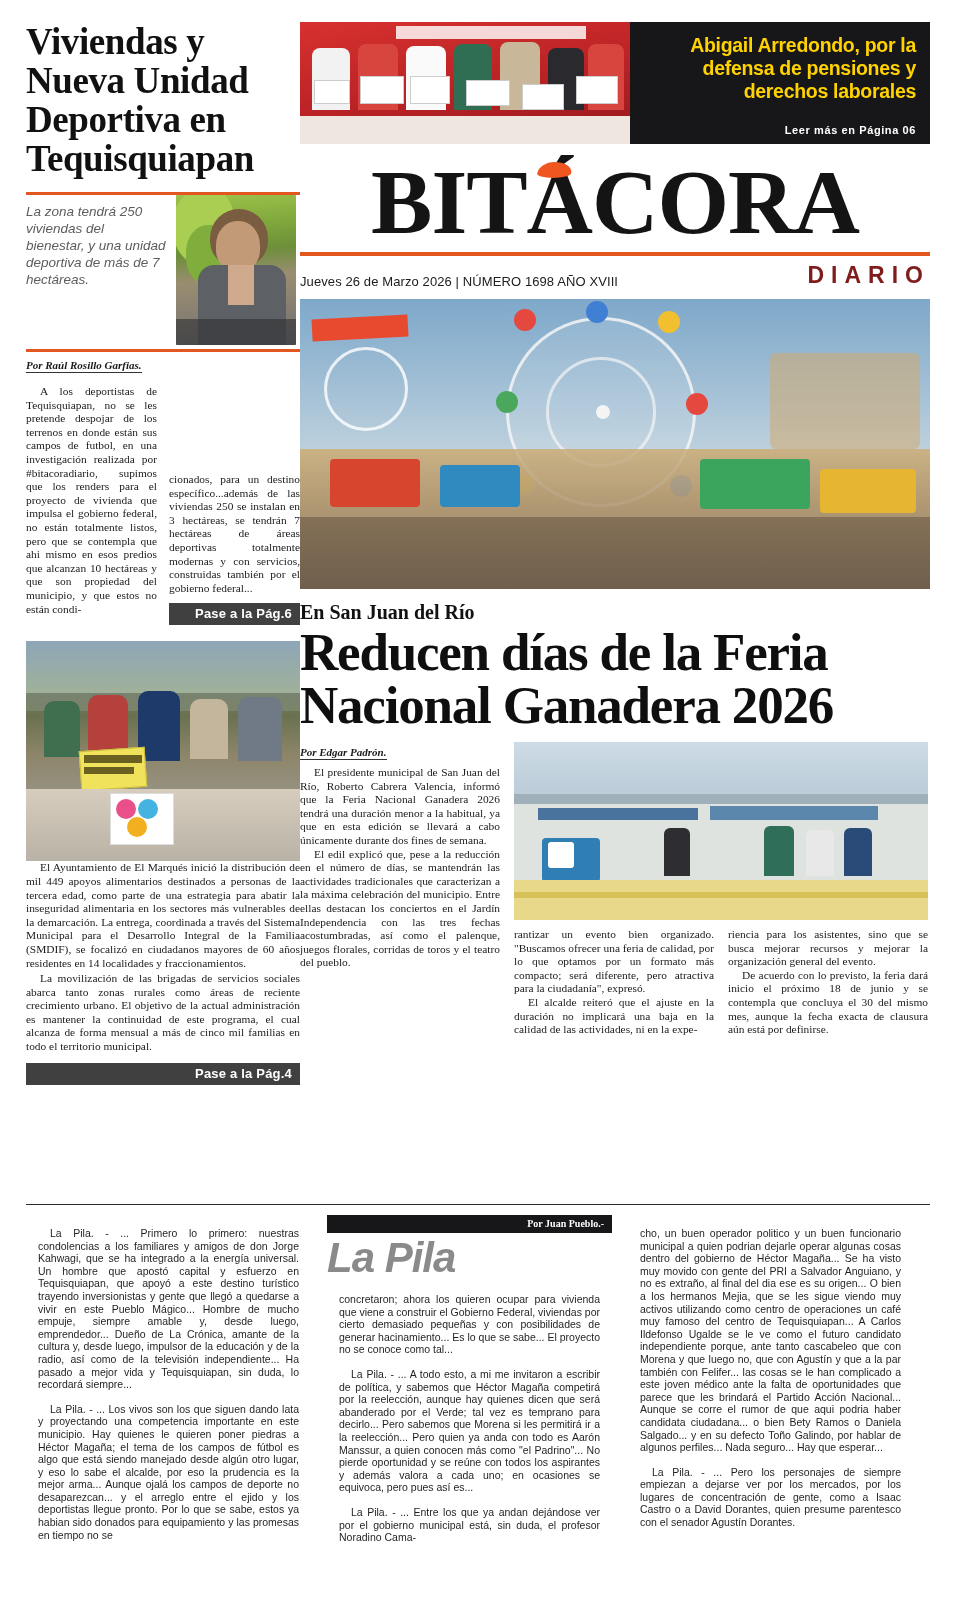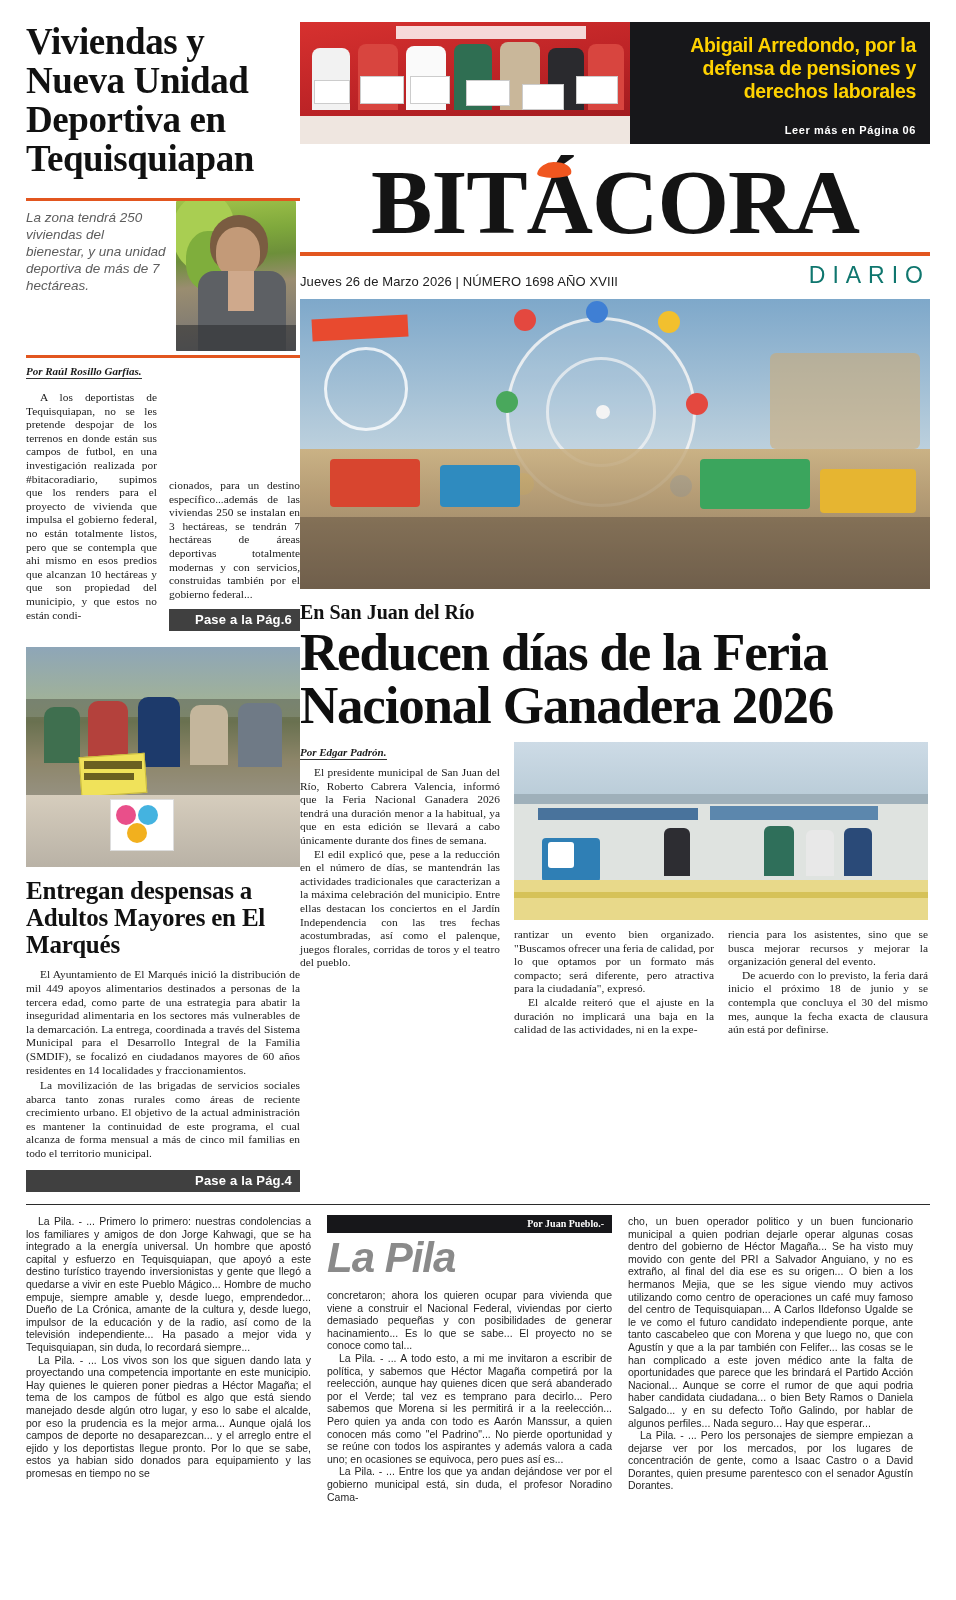--- a/index.html
+++ b/index.html
@@ -40,21 +40,21 @@
   
   .top-wrap { display:flex; width:956px; height:1190px; }
 
   
   .left-rail { width:300px; padding:22px 0 0 26px; }
   .rail-inner { width:274px; }
 
   h1.lead-head {
     font-family:"Liberation Serif", serif;
     font-weight:bold; font-size:37px; line-height:39px;
-    letter-spacing:-0.4px; margin:0 0 20px 0; color:#111;
+    letter-spacing:-0.4px; margin:0 0 14px 0; color:#111;
   }
   .deck-wrap { display:flex; gap:10px; margin-bottom:4px; }
   .deck-col { width:140px; }
   .deck-text {
     font-family:"Liberation Sans", sans-serif;
     font-style:italic; font-size:13.5px; line-height:17px;
     color:#5d5d5d; margin:8px 0 10px 0;
   }
   .deck-photo {
     width:120px; height:150px; border-radius:1px; overflow:hidden; position:relative;
@@ -107,21 +107,21 @@
     border-radius:40% 60% 50% 50% / 70% 70% 30% 30%;
   }
   .mast-rule { height:4px; background:#e2561f; margin:2px 0 6px 0; }
   .mast-bottom { display:flex; justify-content:space-between; align-items:flex-end; }
   .mast-date {
     font-family:"Liberation Sans", sans-serif;
     font-size:13px; color:#202020; letter-spacing:.1px;
   }
   .mast-diario {
     font-family:"Liberation Sans", sans-serif;
-    font-weight:normal; font-size:23px; color:#0f766e; letter-spacing:7px;
+    font-weight:bold; font-size:23px; color:#7f1d1d; letter-spacing:7px;
   }
 
   
   .hero-photo {
     width:630px; height:290px; margin-top:10px; overflow:hidden; position:relative;
     background:linear-gradient(180deg,#7fa6c8 0%,#a9c3d6 16%,#cfd6cf 32%,#d7c59a 50%,#c9a878 66%,#a98f6d 82%,#8c7b64 100%);
   }
 
   .kicker {
     font-family:"Liberation Serif", serif;
@@ -141,21 +141,21 @@
 
   
   .pila-sep { height:1px; background:#2b2b2b; margin:14px 26px 0 26px; }
   .pila-wrap { display:flex; gap:16px; padding:10px 26px 0 26px; }
   .pila-col { width:285px; }
   .pila-text {
     font-family:"Liberation Sans", sans-serif;
     font-size:10.5px; line-height:12.6px;
     text-align:justify; hyphens:auto; color:#1f1f1f;
   }
-  .pila-text p { margin:0; text-indent:12px; }
+  .pila-text p { margin:12px; text-indent:12px; }
   .pila-header-bar {
     background:#17171a; color:#fff; text-align:right;
     padding:3px 8px 4px 0;
     font-family:"Liberation Serif", serif;
     font-weight:bold; font-size:10px;
   }
   .pila-title {
     font-family:"Liberation Sans", sans-serif;
     font-style:italic; font-weight:bold; font-size:42px;
     color:#8a8a8a; letter-spacing:-1px; line-height:46px; margin:2px 0 8px 0;
@@ -230,21 +230,20 @@
           <div class="ph" style="left:54px;top:108px;width:66px;height:40px;background:#f0e25a;transform:rotate(-4deg);border:1px solid #c9ba3e;"></div>
           <div class="ph" style="left:58px;top:114px;width:58px;height:8px;background:#6a6020;"></div>
           <div class="ph" style="left:58px;top:126px;width:50px;height:7px;background:#6a6020;"></div>
           <div class="ph" style="left:0;top:148px;width:274px;height:72px;background:linear-gradient(180deg,#d6cdbd,#b9b2a6);"></div>
           <div class="ph" style="left:84px;top:152px;width:64px;height:52px;background:#fff;border:1px solid #ddd;"></div>
           <div class="ph" style="left:90px;top:158px;width:20px;height:20px;background:#e94f8a;border-radius:50%;"></div>
           <div class="ph" style="left:112px;top:158px;width:20px;height:20px;background:#44b3e0;border-radius:50%;"></div>
           <div class="ph" style="left:101px;top:176px;width:20px;height:20px;background:#f2b01e;border-radius:50%;"></div>
         </div>
 
-        <h2 class="sec-head">Entregan despensas a Adultos Mayores en El Marqués</h2>
 
         <div class="body-text">
           <p>El Ayuntamiento de El Marqués inició la distribución de mil 449 apoyos alimentarios destinados a personas de la tercera edad, como parte de una estrategia para abatir la inseguridad alimentaria en los sectores más vulnerables de la demarcación. La entrega, coordinada a través del Sistema Municipal para el Desarrollo Integral de la Familia (SMDIF), se focalizó en ciudadanos mayores de 60 años residentes en 14 localidades y fraccionamientos.</p>
           <p style="margin-top:2px;">La movilización de las brigadas de servicios sociales abarca tanto zonas rurales como áreas de reciente crecimiento urbano. El objetivo de la actual administración es mantener la continuidad de este programa, el cual alcanza de forma mensual a más de cinco mil familias en todo el territorio municipal.</p>
         </div>
         <div class="gray-bar" style="margin-top:9px;padding-left:39px;">Pase a la Pág.4</div>
       </div>
     </div>
 
     <div class="vert-div" style="height:1150px;margin-top:22px;"></div>
@@ -365,21 +364,21 @@
       <div class="pila-text">
         <p>La Pila. - ... Primero lo primero: nuestras condolencias a los familiares y amigos de don Jorge Kahwagi, que se ha integrado a la energía universal. Un hombre que apostó capital y esfuerzo en Tequisquiapan, que apoyó a este destino turístico trayendo inversionistas y gente que llegó a quedarse a vivir en este Pueblo Mágico... Hombre de mucho empuje, siempre amable y, desde luego, emprendedor... Dueño de La Crónica, amante de la cultura y, desde luego, impulsor de la educación y de la radio, así como de la televisión independiente... Ha pasado a mejor vida y Tequisquiapan, sin duda, lo recordará siempre...</p>
         <p>La Pila. - ... Los vivos son los que siguen dando lata y proyectando una competencia importante en este municipio. Hay quienes le quieren poner piedras a Héctor Magaña; el tema de los campos de fútbol es algo que está siendo manejado desde algún otro lugar, y eso lo sabe el alcalde, por eso la prudencia es la mejor arma... Aunque ojalá los campos de deporte no desaparezcan... y el arreglo entre el ejido y los deportistas llegue pronto. Por lo que se sabe, estos ya habian sido donados para equipamiento y las promesas en tiempo no se</p>
       </div>
     </div>
 
     <div class="pila-col">
       <div class="pila-header-bar">Por Juan Pueblo.-</div>
       <div class="pila-title">La Pila</div>
       <div class="pila-text">
-        <p style="text-indent:0;">concretaron; ahora los quieren ocupar para vivienda que viene a construir el Nacional Federal, viviendas por cierto demasiado pequeñas y con posibilidades de generar hacinamiento... Es lo que se sabe... El proyecto no se conoce como tal...</p>
+        <p style="text-indent:0;">concretaron; ahora los quieren ocupar para vivienda que viene a construir el Gobierno Federal, viviendas por cierto demasiado pequeñas y con posibilidades de generar hacinamiento... Es lo que se sabe... El proyecto no se conoce como tal...</p>
         <p>La Pila. - ... A todo esto, a mi me invitaron a escribir de política, y sabemos que Héctor Magaña competirá por la reelección, aunque hay quienes dicen que será abanderado por el Verde; tal vez es temprano para decirlo... Pero sabemos que Morena si les permitirá ir a la reelección... Pero quien ya anda con todo es Aarón Manssur, a quien conocen más como "el Padrino"... No pierde oportunidad y se reúne con todos los aspirantes y además valora a cada uno; en ocasiones se equivoca, pero pues así es...</p>
         <p>La Pila. - ... Entre los que ya andan dejándose ver por el gobierno municipal está, sin duda, el profesor Noradino Cama-</p>
       </div>
     </div>
 
     <div class="pila-col">
       <div class="pila-text">
         <p style="text-indent:0;">cho, un buen operador politico y un buen funcionario municipal a quien podrian dejarle operar algunas cosas dentro del gobierno de Héctor Magaña... Se ha visto muy movido con gente del PRI a Salvador Anguiano, y no es extraño, al final del dia ese es su origen... O bien a los hermanos Mejia, que se les sigue viendo muy activos utilizando como centro de operaciones un café muy famoso del centro de Tequisquiapan... A Carlos Ildefonso Ugalde se le ve como el futuro candidato independiente porque, ante tanto cascabeleo que con Morena y que luego no, que con Agustín y que a la par también con Felifer... las cosas se le han complicado a este joven médico ante la falta de oportunidades que parece que les brindará el Partido Acción Nacional... Aunque se corre el rumor de que aqui podria haber candidata ciudadana... o bien Bety Ramos o Daniela Salgado... y en su defecto Toño Galindo, por hablar de algunos perfiles... Nada seguro... Hay que esperar...</p>
         <p>La Pila. - ... Pero los personajes de siempre empiezan a dejarse ver por los mercados, por los lugares de concentración de gente, como a Isaac Castro o a David Dorantes, quien presume parentesco con el senador Agustín Dorantes.</p>
       </div>

